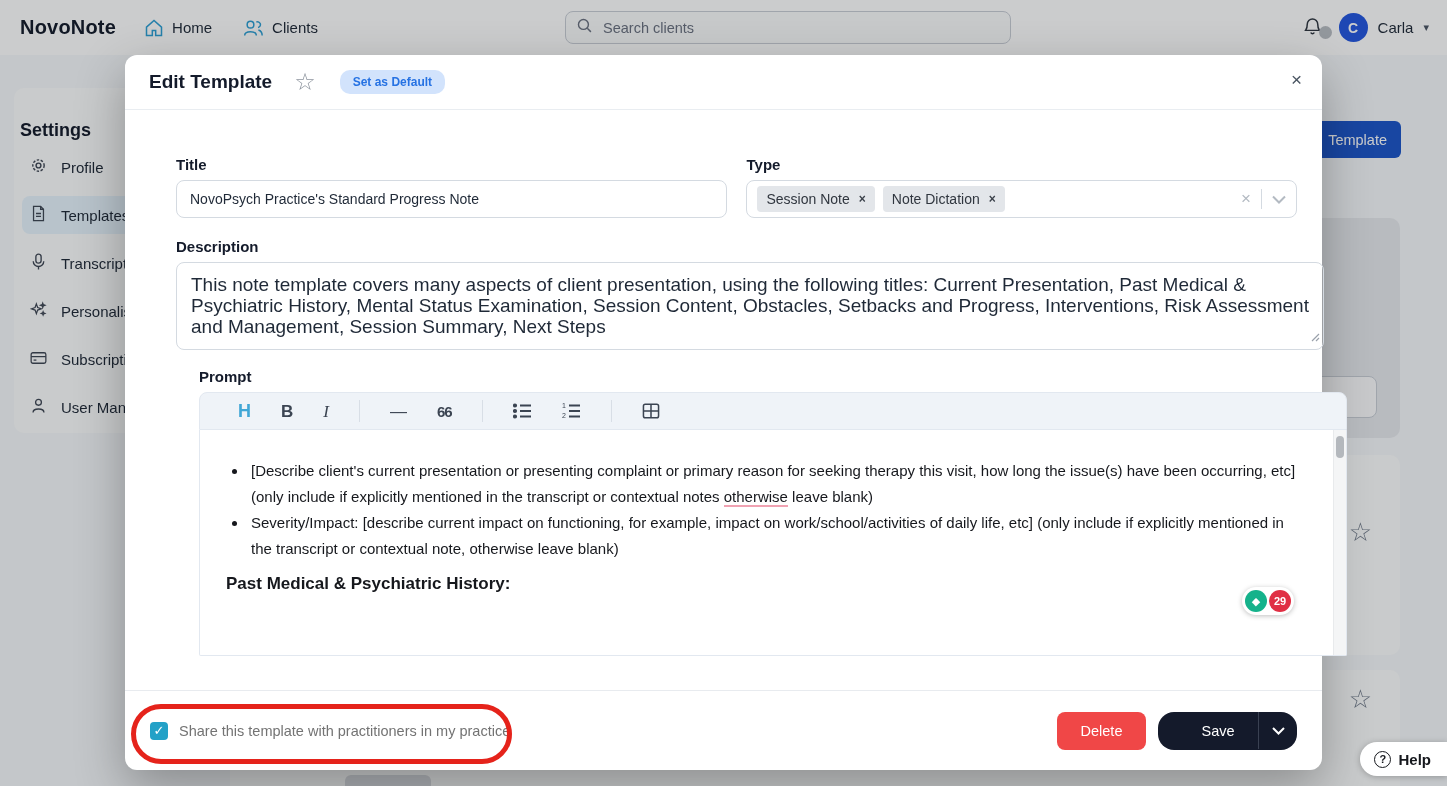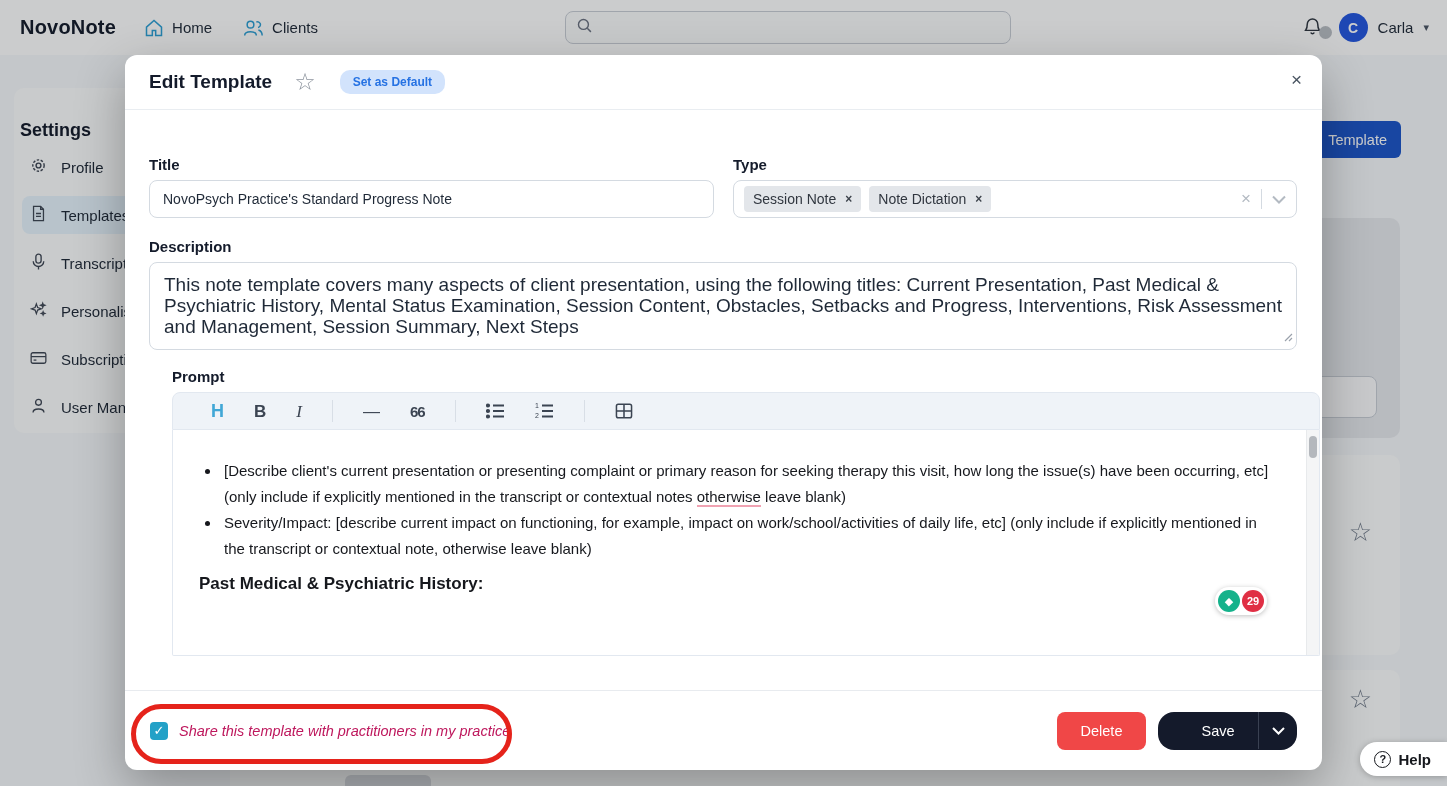--- a/index.html
+++ b/index.html
@@ -42,21 +42,21 @@
   .dim { position:absolute; inset:0; background:rgba(10,14,20,0.21); z-index:40; }
   
   .modal { position:absolute; left:125px; top:55px; width:1197px; height:715px; background:#fff;
     border-radius:12px; box-shadow:0 18px 50px rgba(0,0,0,.3); z-index:60; }
   .modal-header { height:55px; border-bottom:1px solid #e9edf1; display:flex; align-items:center; padding:0 24px; position:relative; }
   .modal-title { font-size:19px; font-weight:bold; color:#141b2b; }
   .fav-star { font-size:24px; color:#8d949e; margin-left:22px; cursor:pointer; line-height:1; }
   .default-badge { margin-left:24px; background:#d2e3fc; color:#2672e3; font-size:12px; font-weight:bold;
     padding:5px 13px; border-radius:10px; cursor:pointer; }
   .close-x { position:absolute; right:20px; top:14px; font-size:19px; color:#4a5562; cursor:pointer; }
-  .modal-body { padding:46px 25px 0 24px; }
+  .modal-body { padding:46px 25px 0 24px;margin-left:27px; }
   .field-label { font-size:15px; font-weight:bold; color:#141b2b; margin-bottom:7px; }
   .row1 { display:flex; gap:19px; }
   .col-title { width:565px; }
   .col-type { width:564px; }
   .text-input { width:100%; height:38px; border:1px solid #d4dae1; border-radius:8px; padding:0 13px;
     font-size:14px; color:#1f2937; font-family:"Liberation Sans",sans-serif; outline:none; background:#fff; }
   .multiselect { width:100%; height:38px; border:1px solid #d4dae1; border-radius:8px; display:flex;
     align-items:center; padding:0 10px; gap:8px; }
   .tag { background:#e3e6ea; border-radius:4px; height:26px; display:flex; align-items:center; gap:9px;
     padding:0 9px; font-size:14px; color:#30363f; }
@@ -90,21 +90,21 @@
   .grammarly { position:absolute; right:52px; bottom:40px; background:#fff; border-radius:16px;
     box-shadow:0 1px 5px rgba(0,0,0,.25); display:flex; align-items:center; padding:3px; gap:2px; }
   .g-bulb { width:22px; height:22px; border-radius:50%; background:#15b28b; color:#fff; display:flex;
     align-items:center; justify-content:center; font-size:11px; }
   .g-count { width:22px; height:22px; border-radius:50%; background:#e02f44; color:#fff; font-weight:bold;
     font-size:11px; display:flex; align-items:center; justify-content:center; }
   .modal-footer { position:absolute; left:0; bottom:0; width:100%; height:80px; border-top:1px solid #e8ebef;
     display:flex; align-items:center; padding:0 25px; }
   .checkbox { width:18px; height:18px; border-radius:4px; background:#23a1c7; color:#fff; font-size:13px;
     display:flex; align-items:center; justify-content:center; cursor:pointer; flex:none; }
-  .share-label { margin-left:11px; font-size:14.5px; color:#be185d;font-style:italic; }
+  .share-label { margin-left:11px; font-size:14.5px; color:#737373; }
   .delete-btn { margin-left:auto; width:89px; height:38px; background:#f04747; color:#fff; border:none;
     border-radius:8px; font-size:14.5px; cursor:pointer; font-family:"Liberation Sans",sans-serif; }
   .save-split { margin-left:12px; height:38px; background:#141a2b; border-radius:16px; display:flex; align-items:center;padding-left:20px; }
   .save-main { width:80px; text-align:center; color:#fff; font-size:14.5px; cursor:pointer; }
   .save-div { width:1px; height:37px; background:#3a4152; }
   .save-arrow { width:38px; display:flex; align-items:center; justify-content:center; cursor:pointer; }
   .annotation { position:absolute; left:131px; top:704px; width:381px; height:60px; border:5px solid #e5231b;
     border-radius:30px; z-index:70; pointer-events:none; }
   .help-btn { position:absolute; right:0; bottom:10px; height:34px; background:#fff; z-index:80;
     border-radius:17px 0 0 17px; box-shadow:0 1px 6px rgba(0,0,0,.25); display:flex; align-items:center;
@@ -137,20 +137,21 @@
             <path d="M19.5 14.5 C23 15.5 24 18 24 21"></path>
           </svg>
         </span>
       <span>Clients</span>
     </div>
     <div class="search-box">
       <span><svg width="17" height="17" viewBox="0 0 24 24" fill="none" stroke="#6b7280" stroke-width="2">
             <circle cx="10.5" cy="10.5" r="7"></circle>
             <path d="M16 16 L21 21"></path>
           </svg></span>
+      <input type="text" placeholder="Search clients" style="">
     </div>
     <div class="nav-right">
       <span class="bell-wrap">
         <span><svg width="21" height="22" viewBox="0 0 24 24" fill="none" stroke="#2f3640" stroke-width="1.7">
               <path d="M6 10 a6 6 0 0 1 12 0 c0 5 1.5 6 2 7 H4 c.5-1 2-2 2-7"></path>
               <path d="M10 19.5 a2.2 2.2 0 0 0 4 0"></path>
             </svg></span>
         <span class="bell-dot"></span>
       </span>
       <span class="avatar">C</span>

